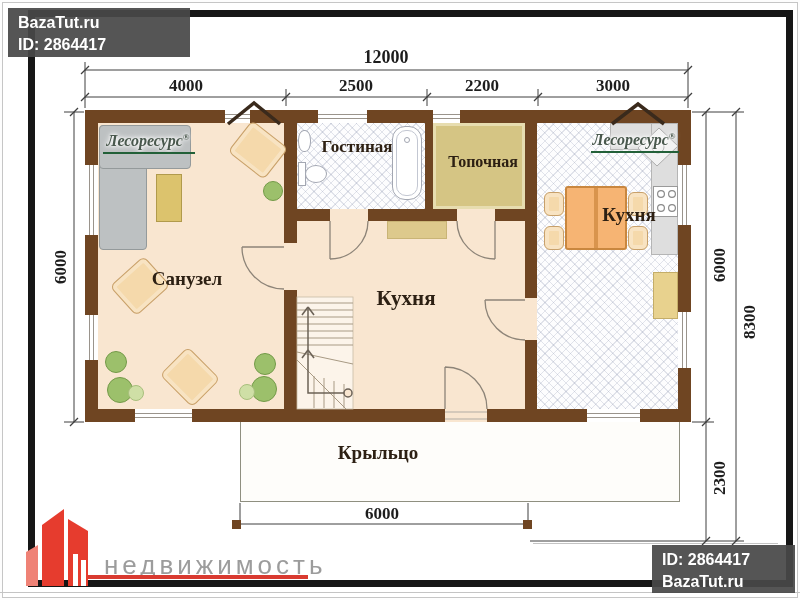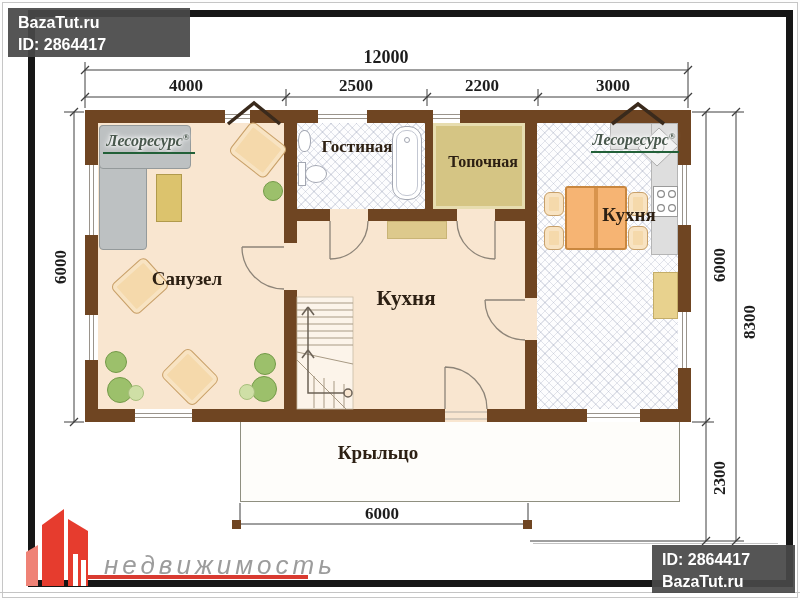--- a/index.html
+++ b/index.html
@@ -35,21 +35,21 @@
   .sofa{background:#bdc1c2;border:1.5px solid #949a9b;border-radius:4px;}
   .chair{background:#f5d9ab;border:1.5px solid #c8a06a;border-radius:6px;
          box-shadow:inset 0 0 0 4px rgba(255,255,255,.28);}
   .plant{border-radius:50%;background:#9cc06b;border:1.5px solid #739a48;}
   .plant.light{background:#cfdfa6;border-color:#a8bf7c;}
   .wm{position:absolute;background:rgba(72,72,72,.93);color:#fff;font-weight:bold;
       font-size:16px;line-height:1.35;padding:4px 10px;box-sizing:border-box;}
   .porch{position:absolute;background:#fefdfa;border:1.5px solid #8f8f80;border-top:none;box-sizing:border-box;}
   svg.overlay{position:absolute;left:0;top:0;}
   .logo-name{position:absolute;font-weight:bold;color:#868686;font-size:46px;letter-spacing:1px;line-height:1;}
-  .logo-sub{position:absolute;color:#9c9c9c;font-size:26px;letter-spacing:4px;line-height:1;font-style:italic;}
+  .logo-sub{position:absolute;color:#9c9c9c;font-size:26px;letter-spacing:4px;line-height:1;}
   .logo-underline{position:absolute;background:#d93a30;}
   .thinline{position:absolute;background:#c4c4c4;}
 </style>
 </head>
 <body>
 
 <div id="canvas">
 
   <div class="frame"></div>
   <div class="thinline" style="left:0;top:592px;width:800px;height:1px;"></div>

